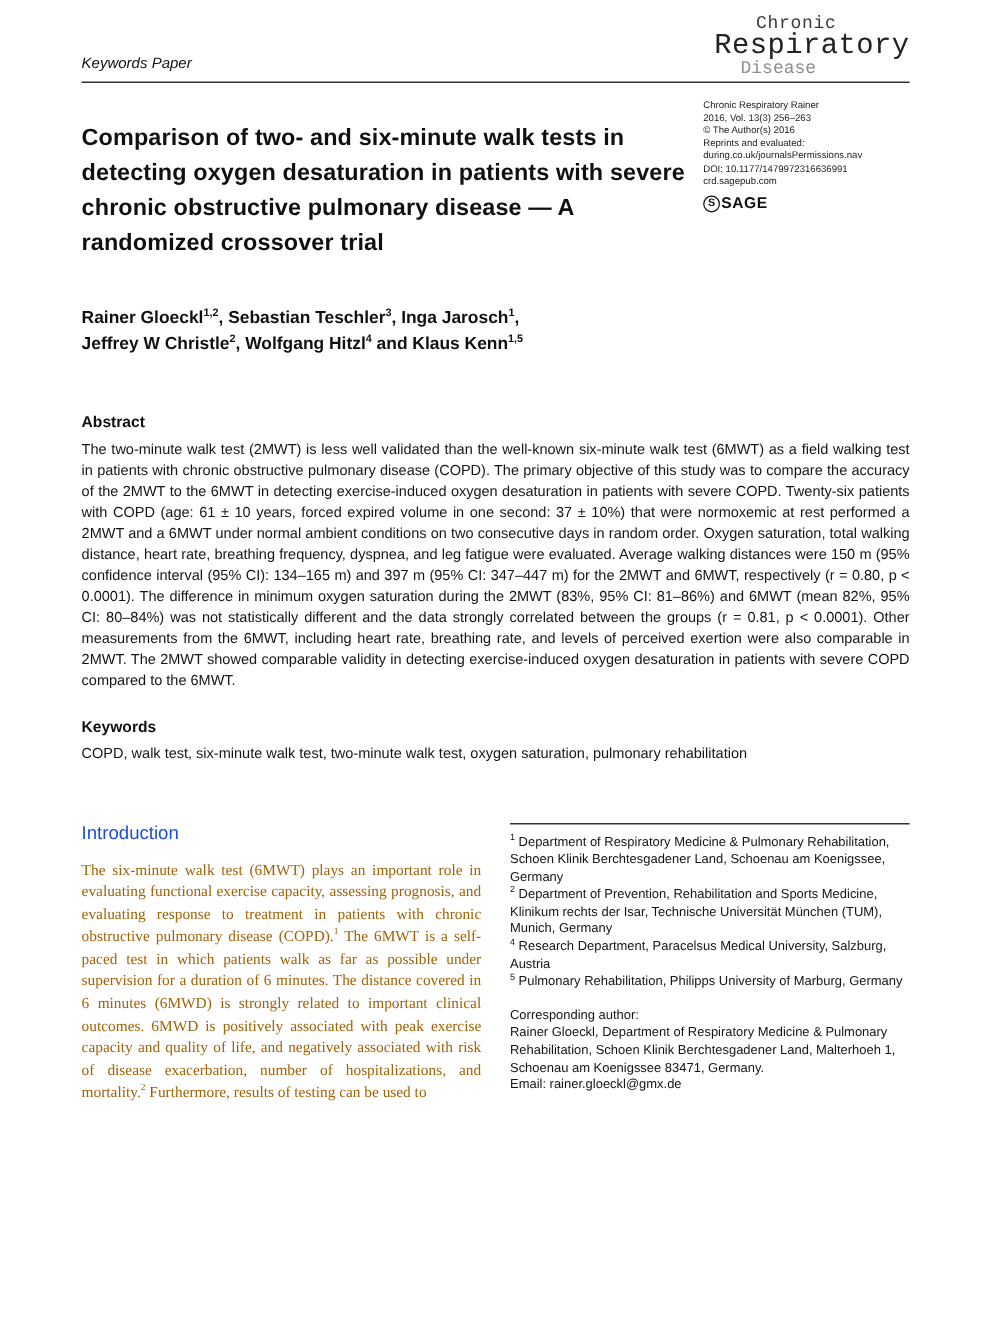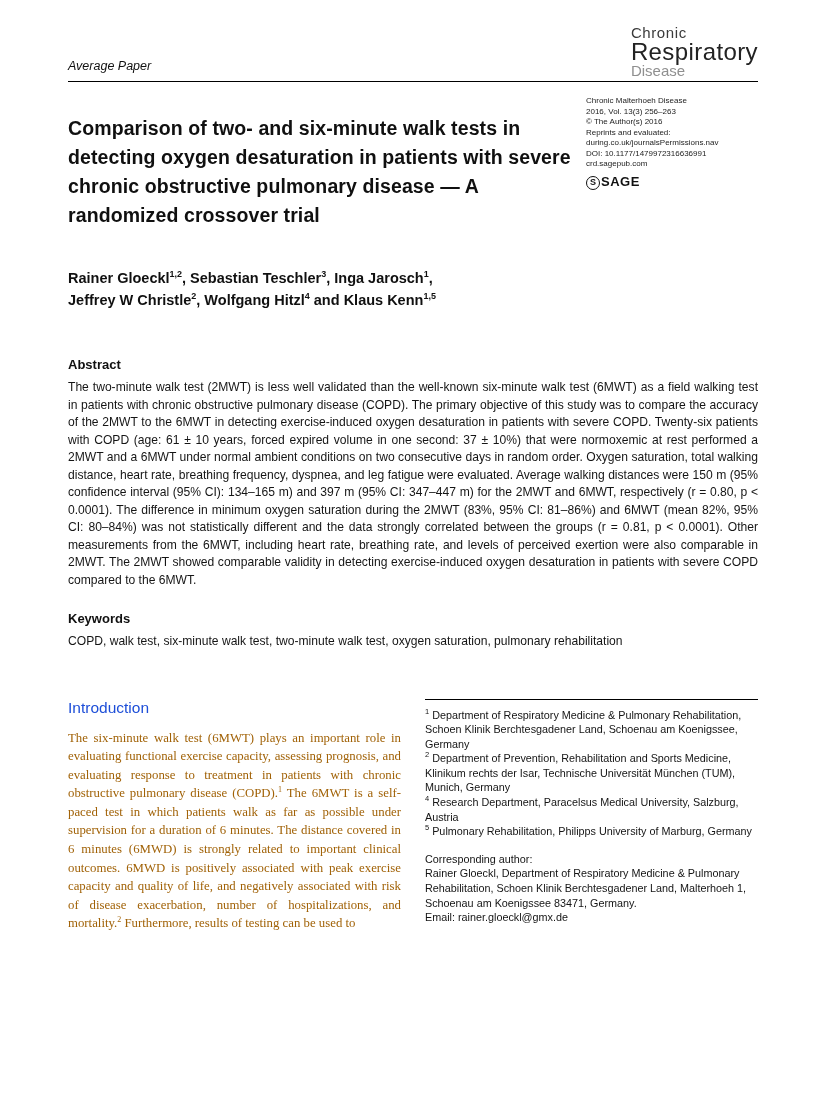--- a/index.html
+++ b/index.html
@@ -8,21 +8,21 @@
     width:827px; height:1102px; background:#ffffff; position:relative;
     padding:12px 69px 0 68px; overflow:hidden;
     font-family:"Liberation Sans", sans-serif; color:#161616;
   }
   
   .header {
     display:flex; justify-content:space-between; align-items:flex-end;
     border-bottom:1.6px solid #000; padding-bottom:3px; min-height:50px;
   }
   .paper-type { font-style:italic; font-size:12.5px; margin-bottom:5px; color:#111; }
-  .logo { font-family:Liberation Sans, sans-serif; text-align:left; line-height:1.0;margin-top:13px; }
+  .logo { font-family:Liberation Mono, monospace; text-align:center; line-height:1.0; }
   .logo-top { display:block; font-size:15px; color:#3a3a3a; margin-right:26px; letter-spacing:0.6px; }
   .logo-main { display:block; font-size:24px; color:#222222; letter-spacing:0.4px; }
   .logo-bottom { display:block; font-size:15px; color:#8f8f8f; margin-right:56px; margin-top:-1px; }
   
   .toprow { display:flex; justify-content:space-between; }
   .title-col { width:505px; }
   .paper-title {
     margin-top:32px; font-size:19.5px; line-height:29px; font-weight:bold;
     color:#101010; letter-spacing:0.1px;
   }
@@ -60,35 +60,35 @@
   .affil sup { font-size:7.5px; }
   .corresponding { margin-top:13px; }
   .corr-head { font-weight:normal; }
 </style>
 </head>
 <body>
 
 <div class="page">
 
   <div class="header">
-    <div class="paper-type">Average Paper</div>
+    <div class="paper-type">Keywords Paper</div>
     <div class="logo">
       <span class="logo-top">Chronic</span>
       <span class="logo-main">Respiratory</span>
       <span class="logo-bottom">Disease</span>
     </div>
   </div>
 
   <div class="toprow">
     <div class="title-col">
       <h1 class="paper-title">Comparison of two- and six-minute walk tests in detecting oxygen desaturation in patients with severe chronic obstructive pulmonary disease — A randomized crossover trial</h1>
       <p class="authors"><span><span>Rainer Gloeckl</span><sup>1,2</sup><span>, </span></span><span><span>Sebastian Teschler</span><sup>3</sup><span>, </span></span><span><span>Inga Jarosch</span><sup>1</sup><span>,</span></span><br><span><span>Jeffrey W Christle</span><sup>2</sup><span>, </span></span><span><span>Wolfgang Hitzl</span><sup>4</sup><span> and </span></span><span><span>Klaus Kenn</span><sup>1,5</sup></span></p>
     </div>
     <div class="meta-col">
-      <div class="meta-line">Chronic Malterhoeh Disease</div>
+      <div class="meta-line">Chronic Respiratory Rainer</div>
       <div class="meta-line">2016, Vol. 13(3) 256–263</div>
       <div class="meta-line">© The Author(s) 2016</div>
       <div class="meta-line">Reprints and evaluated:</div>
       <div class="meta-line">during.co.uk/journalsPermissions.nav</div>
       <div class="meta-line">DOI: 10.1177/1479972316636991</div>
       <div class="meta-line">crd.sagepub.com</div>
       <div class="sage">
         <span class="sage-circle">S</span>
         <span class="sage-name">SAGE</span>
       </div>

